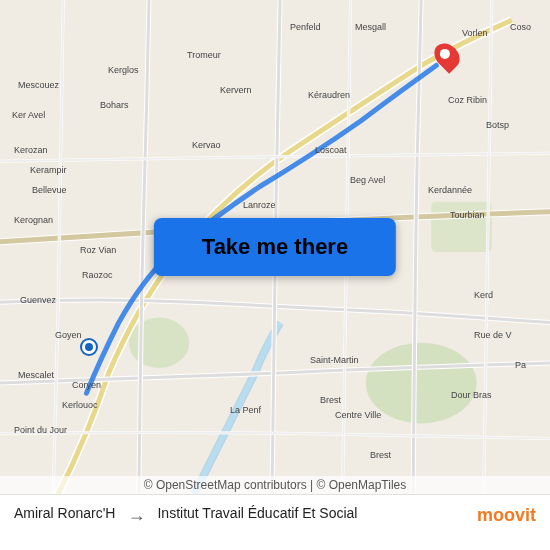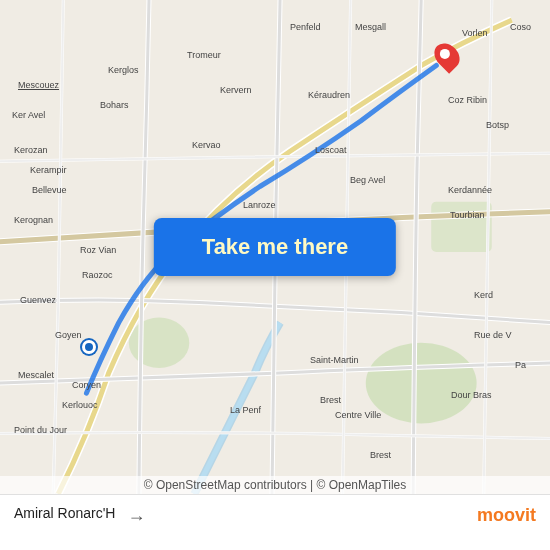--- a/index.html
+++ b/index.html
@@ -40,21 +40,21 @@
       height: 100%;
     }
 
     
     #take-me-there-btn {
       position: absolute;
       left: 50%;
       top: 50%;
       transform: translate(-50%, -50%);
       background: #1a73e8;
-      color: #fef9c3;
+      color: #000000;
       border: none;
       border-radius: 8px;
       padding: 16px 48px;
       font-size: 22px;
       font-weight: bold;
       cursor: pointer;
       white-space: nowrap;
       box-shadow: 0 2px 8px rgba(0,0,0,0.3);
       z-index: 10;
     }
@@ -211,21 +211,21 @@
       <path d="M 350 0 Q 348 120 346 240 Q 344 350 342 490" stroke="#fff" stroke-width="3" fill="none"></path>
       <path d="M 350 0 Q 348 120 346 240 Q 344 350 342 490" stroke="#eee" stroke-width="2" fill="none"></path>
 
       <path d="M 490 0 Q 488 120 486 240 Q 484 350 482 490" stroke="#fff" stroke-width="3" fill="none"></path>
       <path d="M 490 0 Q 488 120 486 240 Q 484 350 482 490" stroke="#eee" stroke-width="2" fill="none"></path>
 
       <path d="M 88 390 Q 100 360 120 320 Q 145 275 175 248 Q 215 215 260 185 Q 310 155 360 120 Q 400 90 435 65" stroke="#1a73e8" stroke-width="5" fill="none" stroke-linecap="round" stroke-linejoin="round" opacity="0.8"></path>
     </svg>
 
     <div id="map-labels-container">
-        <div class="map-label" style="left: 18px; top: 80px; text-decoration: underline;">Mescouez</div>
+        <div class="map-label" style="left: 18px; top: 80px;">Mescouez</div>
         <div class="map-label" style="left: 12px; top: 110px;">Ker Avel</div>
         <div class="map-label" style="left: 14px; top: 145px;">Kerozan</div>
         <div class="map-label" style="left: 30px; top: 165px;">Kerampir</div>
         <div class="map-label" style="left: 32px; top: 185px;">Bellevue</div>
         <div class="map-label" style="left: 14px; top: 215px;">Kerognan</div>
         <div class="map-label" style="left: 80px; top: 245px;">Roz Vian</div>
         <div class="map-label" style="left: 82px; top: 270px;">Raozoc</div>
         <div class="map-label" style="left: 20px; top: 295px;">Guenvez</div>
         <div class="map-label" style="left: 55px; top: 330px;">Goyen</div>
         <div class="map-label" style="left: 18px; top: 370px;">Mescalet</div>
@@ -239,21 +239,21 @@
         <div class="map-label" style="left: 192px; top: 140px;">Kervao</div>
         <div class="map-label" style="left: 195px; top: 200px; padding-left: 48px;">Lanroze</div>
         <div class="map-label" style="left: 308px; top: 90px;">Kéraudren</div>
         <div class="map-label" style="left: 315px; top: 145px;">Loscoat</div>
         <div class="map-label" style="left: 350px; top: 175px;">Beg Avel</div>
         <div class="map-label" style="left: 290px; top: 22px;">Penfeld</div>
         <div class="map-label" style="left: 355px; top: 22px;">Mesgall</div>
         <div class="map-label" style="left: 452px; top: 28px; margin-left: 10px;">Vorlen</div>
         <div class="map-label" style="left: 448px; top: 95px;">Coz Ribin</div>
         <div class="map-label" style="left: 486px; top: 120px;">Botsp</div>
-        <div class="map-label" style="left: 448px; top: 185px;">Kerdannée</div>
+        <div class="map-label" style="left: 428px; top: 185px;">Kerdannée</div>
         <div class="map-label" style="left: 450px; top: 210px;">Tourbian</div>
         <div class="map-label" style="left: 474px; top: 290px;">Kerd</div>
         <div class="map-label" style="left: 474px; top: 330px;">Rue de V</div>
         <div class="map-label" style="left: 310px; top: 355px;">Saint-Martin</div>
         <div class="map-label" style="left: 320px; top: 395px;">Brest</div>
         <div class="map-label" style="left: 315px; top: 410px; margin-left: 20px;">Centre Ville</div>
         <div class="map-label" style="left: 432px; top: 390px; margin-left: 19px;">Dour Bras</div>
         <div class="map-label" style="left: 370px; top: 450px;">Brest</div>
         <div class="map-label" style="left: 230px; top: 405px;">La Penf</div>
         <div class="map-label" style="left: 515px; top: 360px;">Pa</div>
@@ -265,17 +265,18 @@
     <div class="origin-dot"></div>
 
     <button id="take-me-there-btn">Take me there</button>
 
     <div id="attribution">© OpenStreetMap contributors | © OpenMapTiles</div>
   </div>
 
   <div id="bottom-bar">
     <span id="origin">Amiral Ronarc'H</span>
     <span id="arrow-icon">→</span>
+    <span id="destination">Institut Travail Éducatif Et Social</span>
     <div id="moovit-logo">
       <span id="moovit-logo-text">moovit</span>
     </div>
   </div>
 </div>
 
 </body></html>

